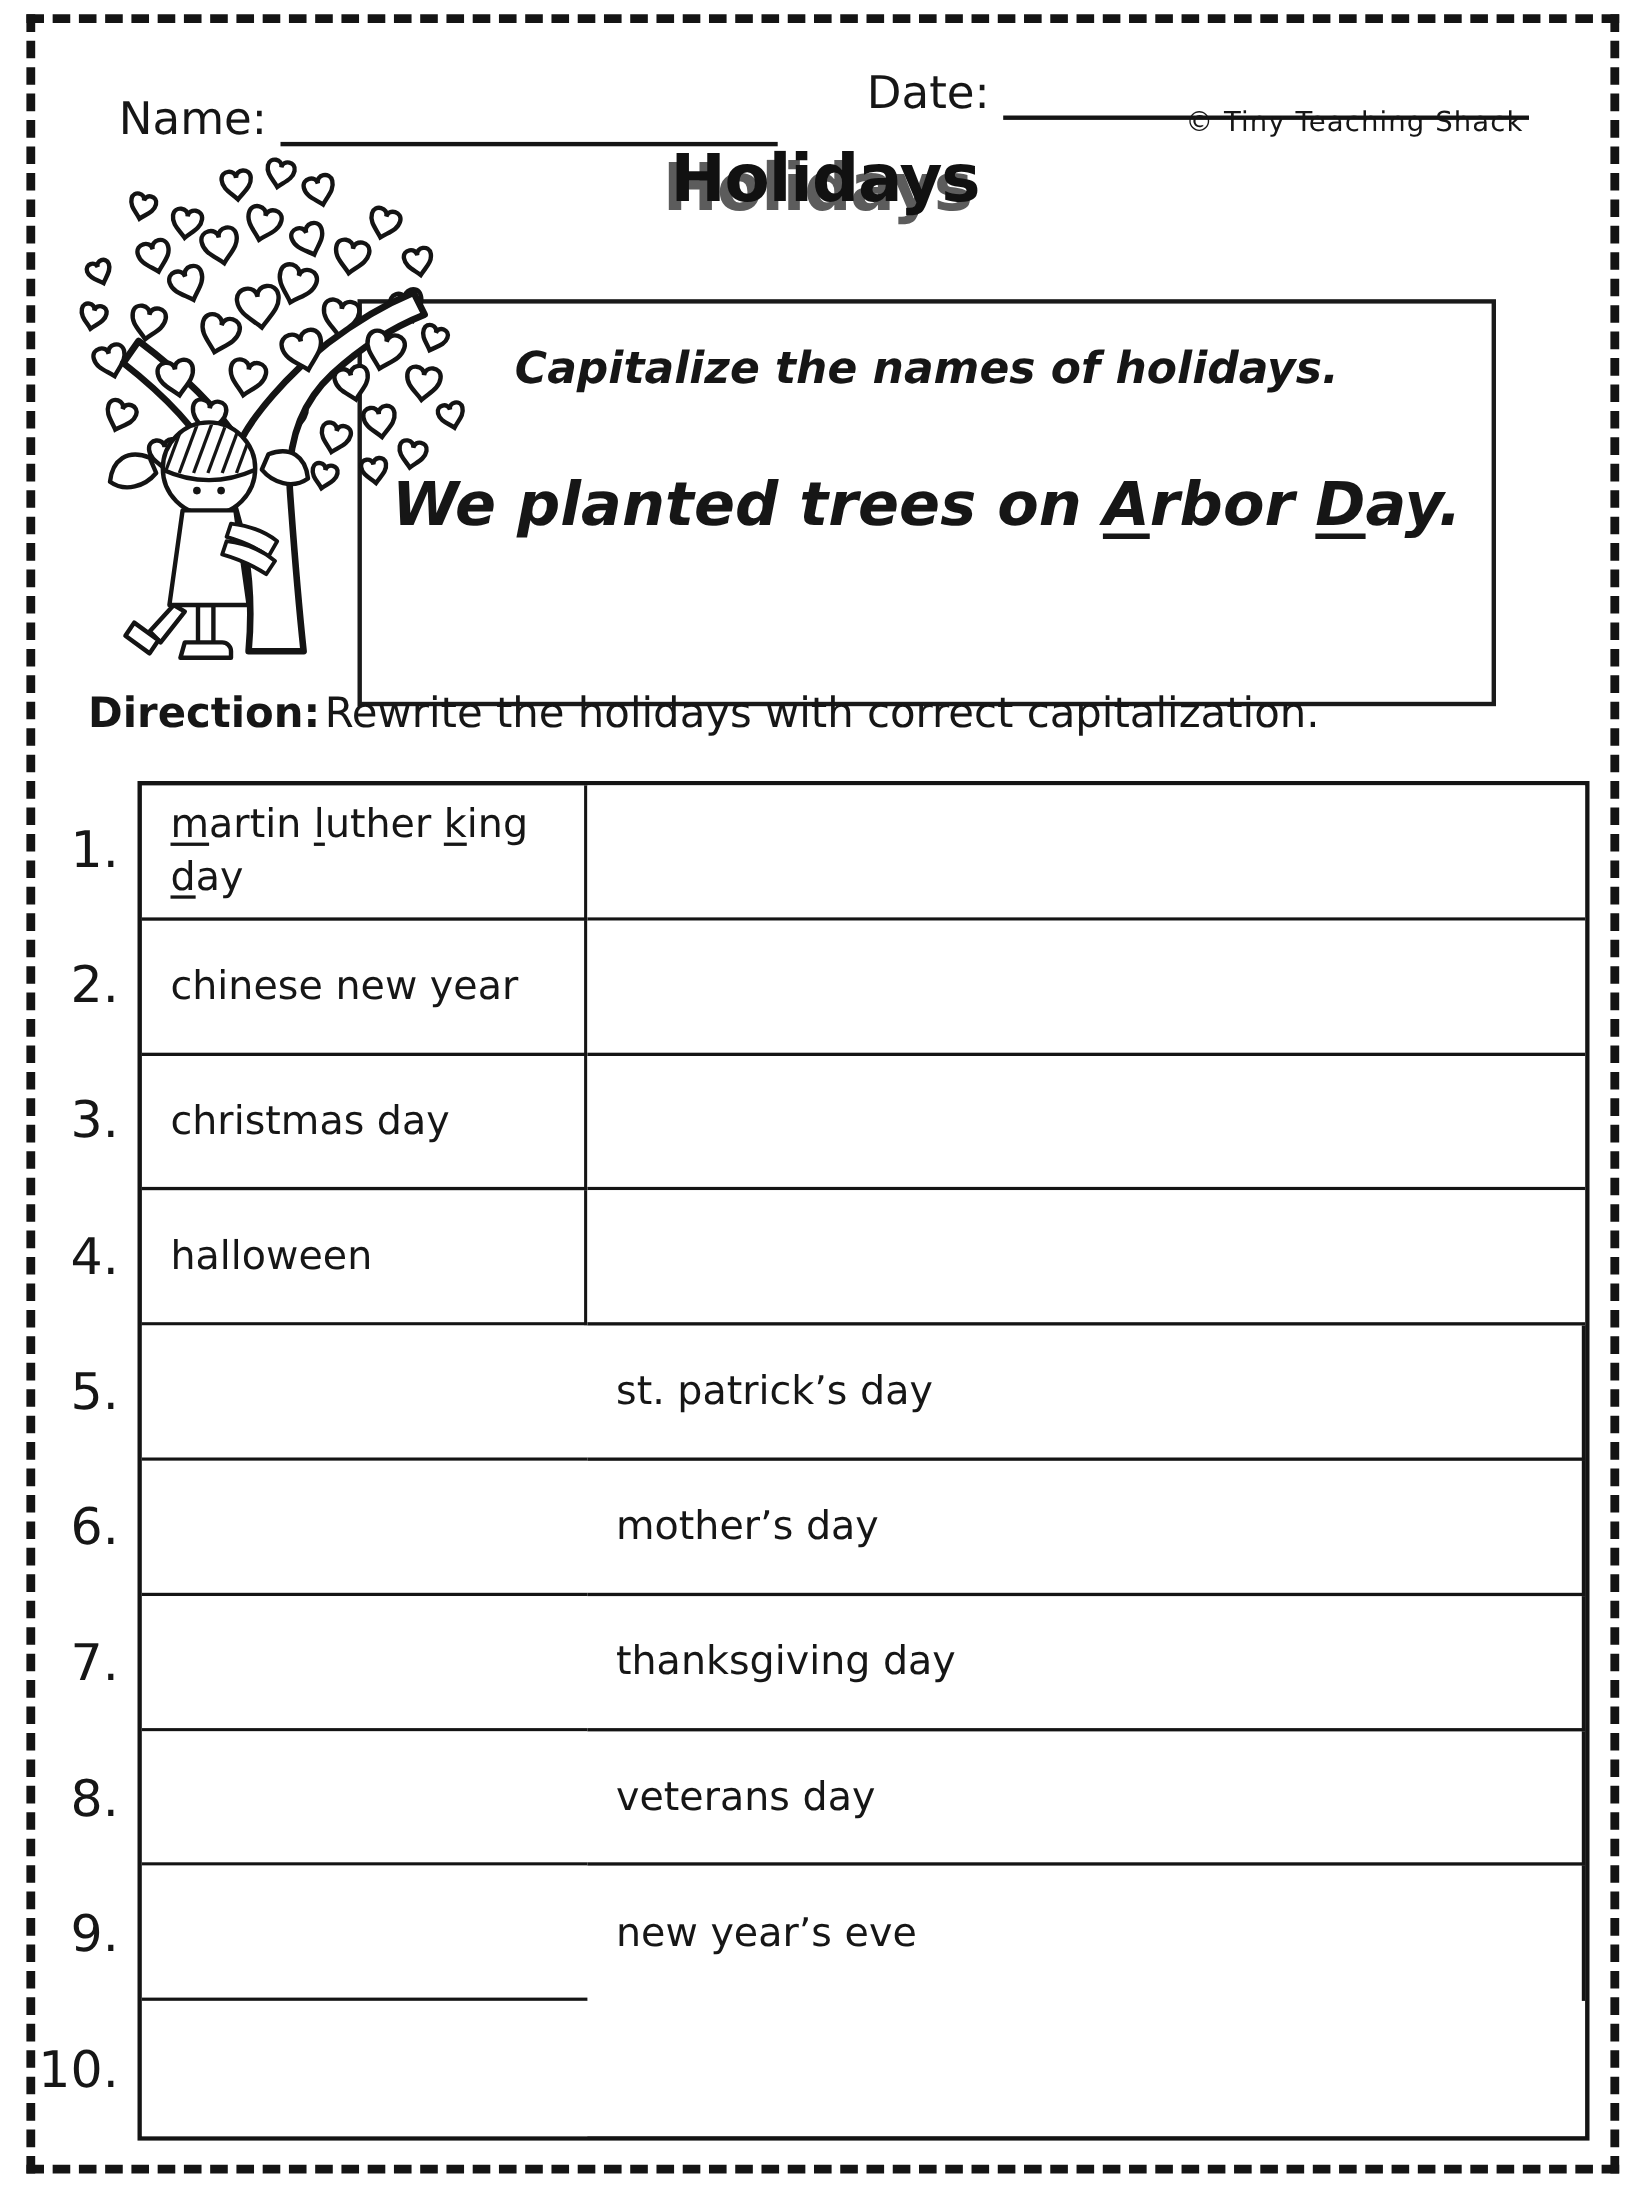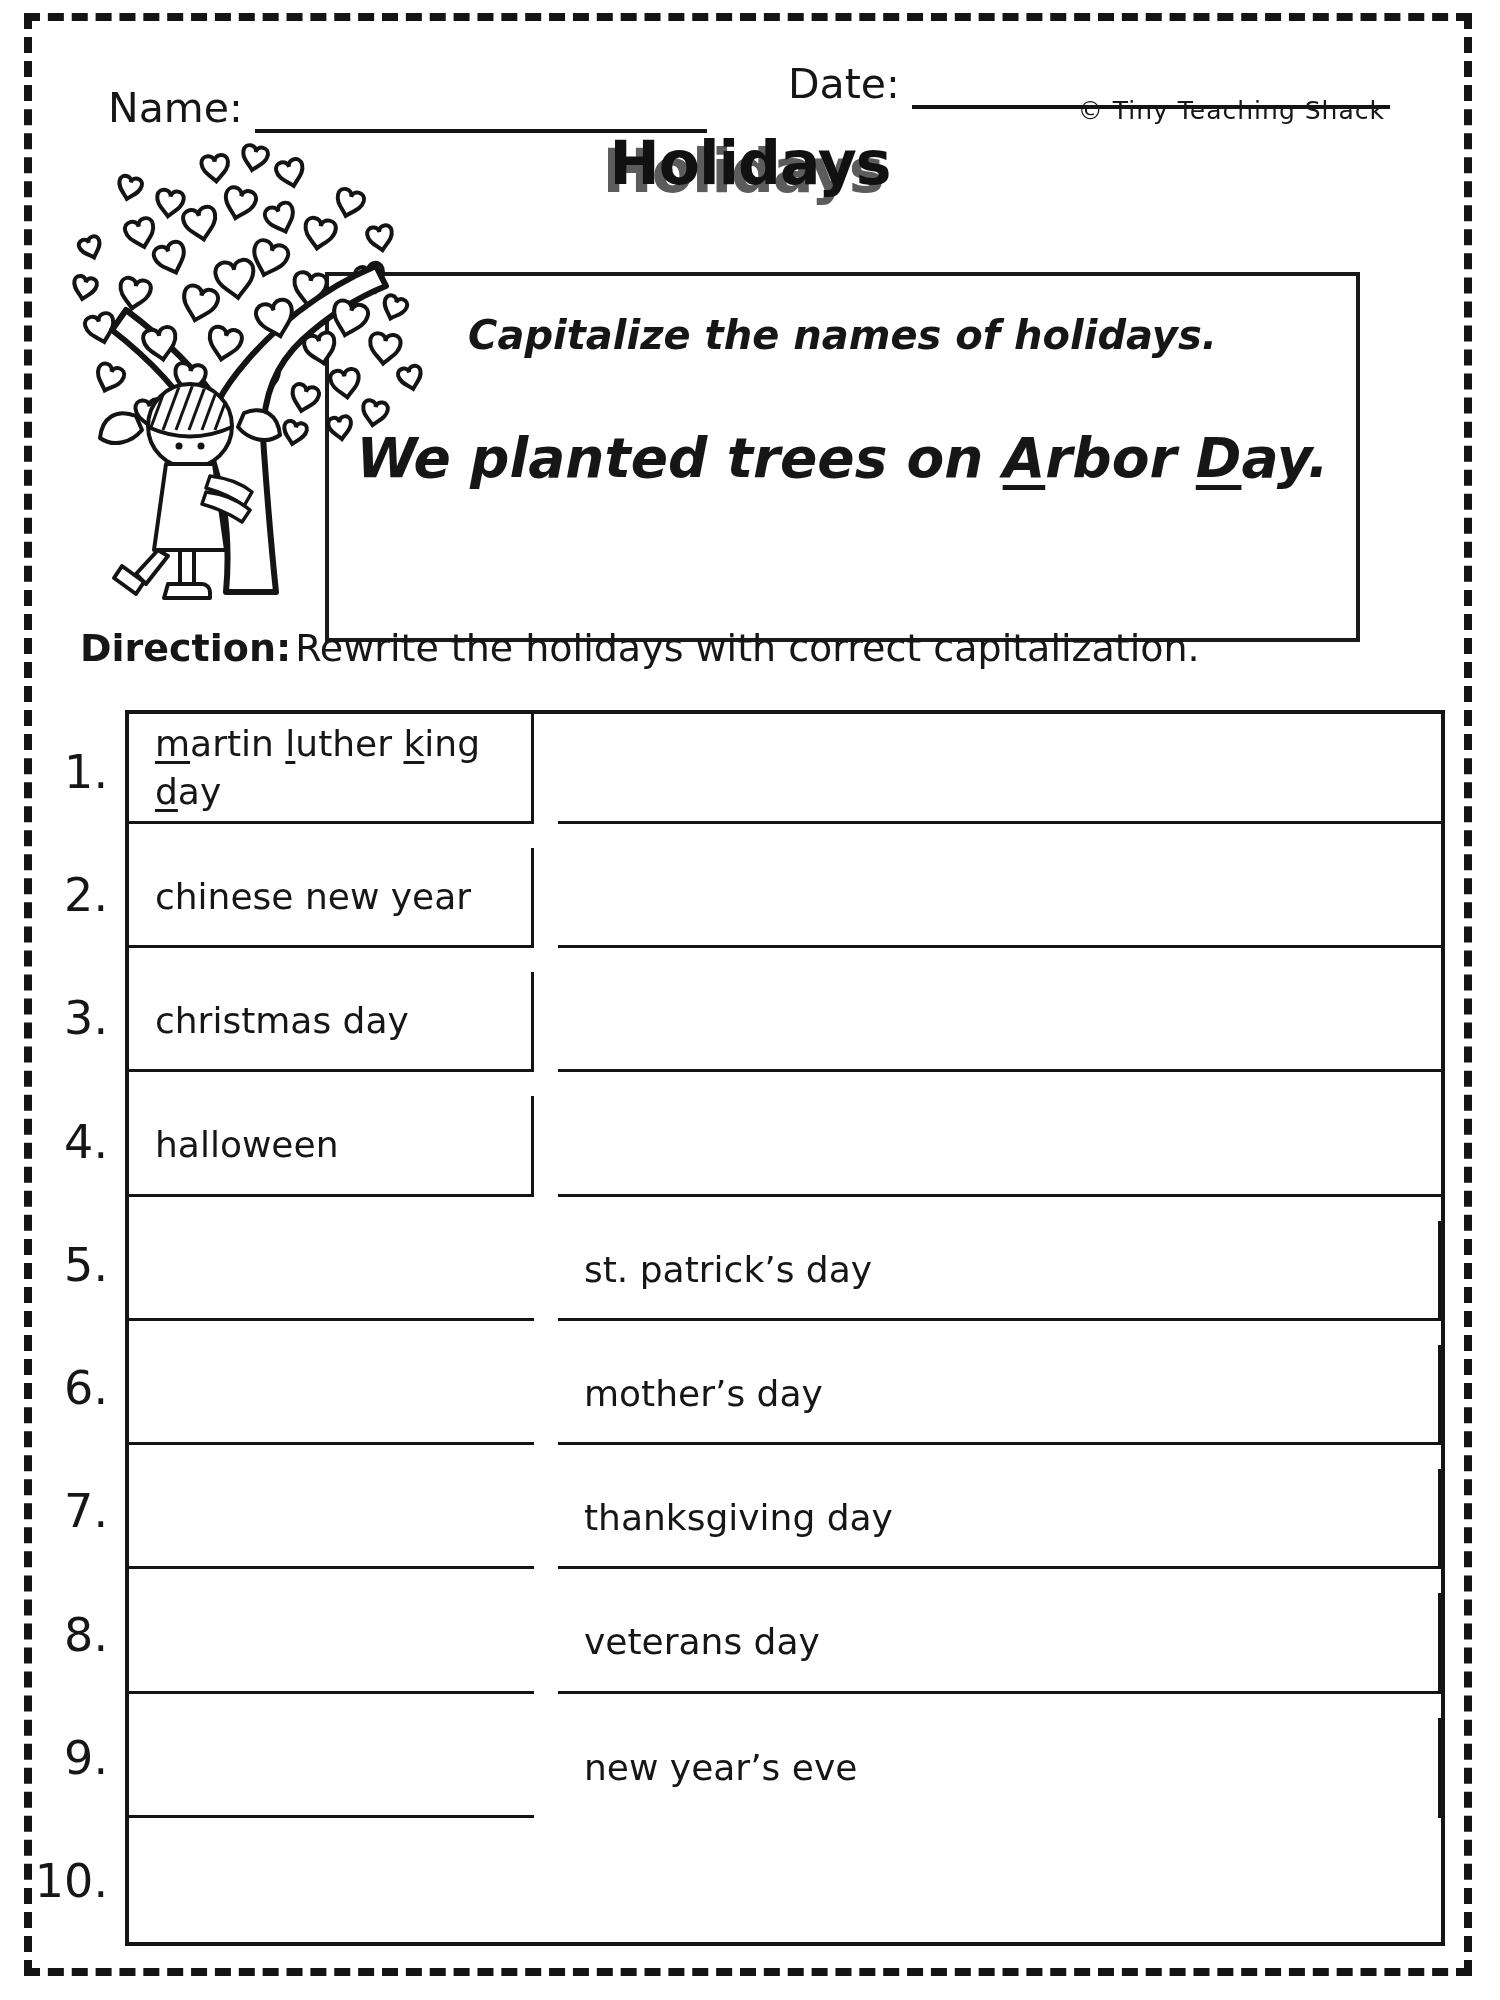--- a/index.html
+++ b/index.html
@@ -38,21 +38,21 @@
   
   .direction { position:absolute; left:80px; top:626px; font-size:38px; }
   .direction .lbl { font-weight:bold;margin-top:12px; }
   .direction .txt { margin-left:4px; }
 
   
   .nums-col { position:absolute; left:28px; top:710px; width:80px; }
   .num { height:123.3px; display:flex; align-items:center; justify-content:flex-end; font-size:46px; }
   .wtable { position:absolute; left:125px; top:710px; width:1320px; height:1236px;
             border:4px solid #141414; display:grid; grid-template-columns:405px 1fr;
-            grid-template-rows:repeat(10, 1fr); background:#fff;gap:24px; }
+            grid-template-rows:repeat(10, 1fr); background:#fff; }
   .cell { border-bottom:3px solid #141414; }
   .cell.last { border-bottom:none; }
   .cell.term { border-right:3px solid #141414; display:flex; flex-direction:column; justify-content:center;
                padding:6px 12px 6px 26px; font-size:36px; line-height:1.32; }
   .cell.term .u { text-decoration:underline; text-decoration-thickness:3px; text-underline-offset:5px; }
   .cell.answer { background:#fff; }
 </style>
 </head>
 <body>
 

